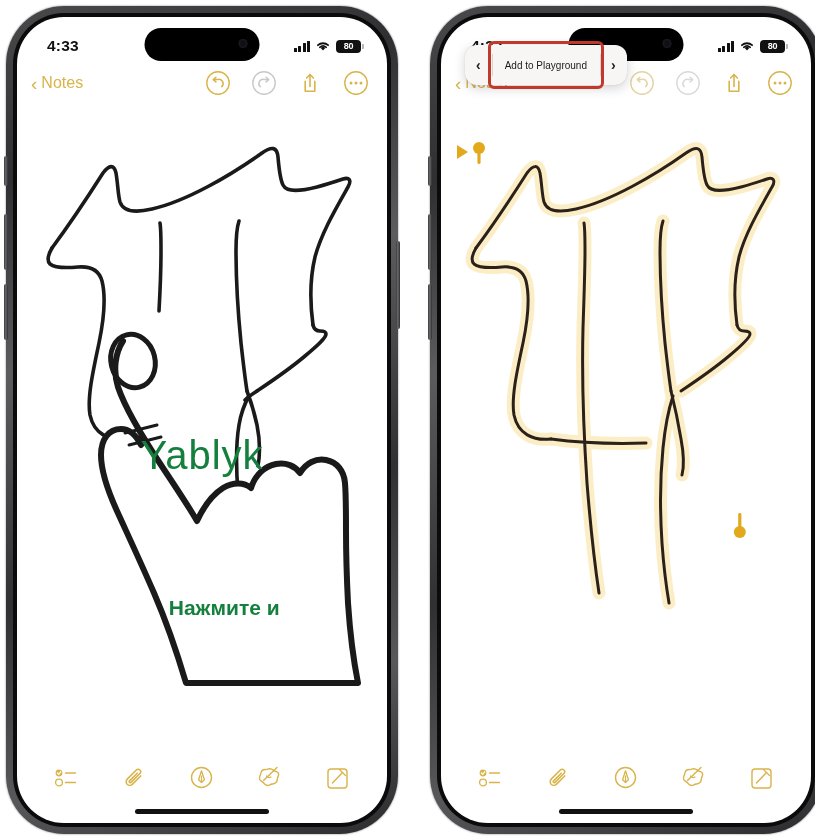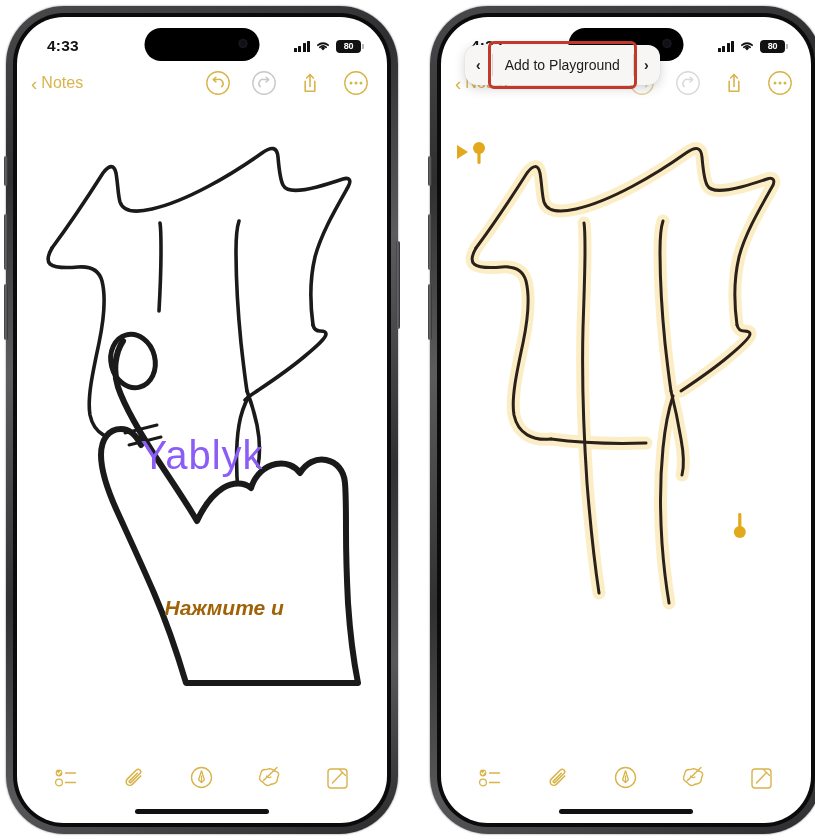--- a/index.html
+++ b/index.html
@@ -157,40 +157,39 @@
     overflow: hidden;
   }
   .canvas svg { position:absolute; top:0; left:0; }
 
   .watermark {
     position: absolute;
     left: 50%;
     top: 330px;
     transform: translateX(-50%);
     font-size: 40px;
-    color: #8b5cf6;
+    color: #15803d;
     letter-spacing: 1px;
     white-space: nowrap;
     z-index: 1;
     font-weight: 300;
   }
 
   .hint {
     position: absolute;
     left: 56%;
     top: 492px;
     transform: translateX(-50%);
     text-align: center;
-    color: #a16207;
+    color: #15803d;
     font-size: 21px;
     font-weight: bold;
     line-height: 1.28;
     z-index: 3;
     white-space: nowrap;
-    font-style: italic;
   }
 
   
   .toolbar {
     position: absolute;
     left: 0; right: 0; bottom: 26px;
     height: 40px;
     display: flex;
     align-items: center;
     justify-content: space-around;
@@ -221,21 +220,21 @@
     border-radius: 12px;
     box-shadow: 0 3px 12px rgba(0,0,0,.18), 0 0 1px rgba(0,0,0,.2);
     z-index: 20;
     overflow: visible;
   }
   .popup-item {
     display: flex;
     align-items: center;
     justify-content: center;
     padding: 8px 13px;
-    font-size: 14px;
+    font-size: 10px;
     color: #1b1b1b;
     white-space: nowrap;
     position: relative;
   }
   .popup-item.arrow { padding: 0 11px; font-size: 14px; font-weight: bold; color:#222; }
   .popup-item.sep::before {
     content: "";
     position: absolute;
     left: 0; top: 9px; bottom: 9px;
     width: 1px;

